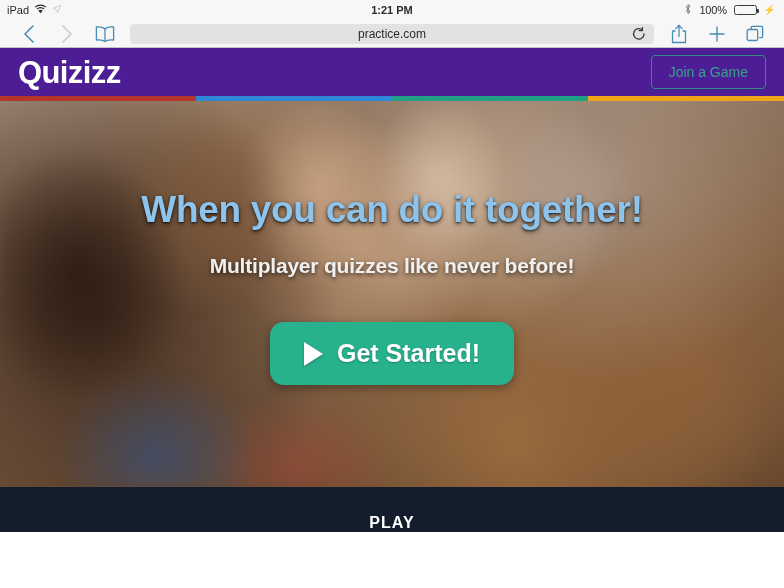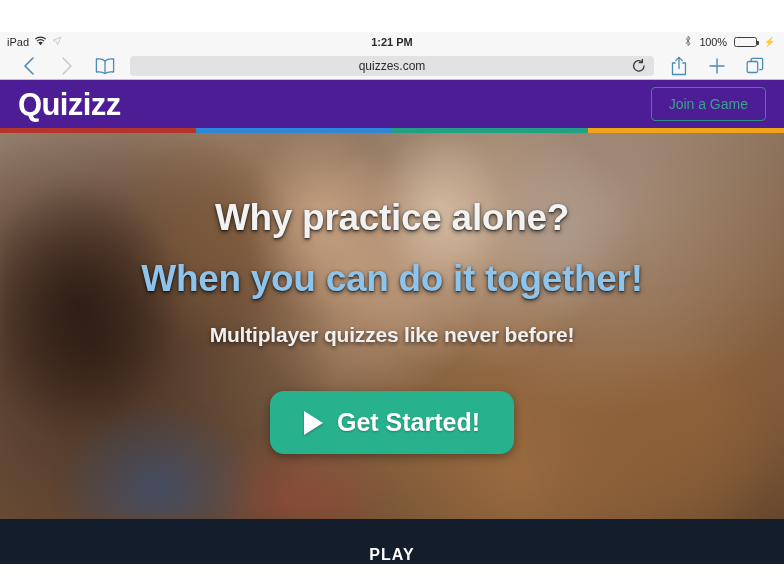--- a/index.html
+++ b/index.html
@@ -2,21 +2,21 @@
 <html><head>
 <meta charset="utf-8">
 <style>
   * { box-sizing: border-box; margin: 0; padding: 0; }
   html, body {
     width: 784px; height: 588px;
     overflow: hidden;
     font-family: "Liberation Sans", sans-serif;
     background: #ffffff;
   }
-  #screen { position: relative; width: 784px; height: 532px; overflow: hidden; margin-top: 32px; }
+  #screen { position: relative; width: 784px; height: 532px; overflow: hidden; }
 
   
   .statusbar {
     height: 20px; width: 100%;
     background: #f7f7f7;
     display: flex; align-items: center;
     font-size: 11px; color: #2a2a2a;
     position: relative;
   }
   .sb-left { display: flex; align-items: center; gap: 5px; padding-left: 7px; }
@@ -264,21 +264,21 @@
           <path d="M2 2 L10 10 L2 18" fill="none" stroke="currentColor" stroke-width="1.6" stroke-linecap="round" stroke-linejoin="round"></path>
         </svg>
     </div>
     <div class="tb-btn">
       <svg width="20" height="18" viewBox="0 0 20 18">
         <path d="M10 4 C8 2 4 1.6 1.4 2 L1.4 15 C4 14.6 8 15 10 16.6 C12 15 16 14.6 18.6 15 L18.6 2 C16 1.6 12 2 10 4 Z" fill="none" stroke="currentColor" stroke-width="1.3" stroke-linejoin="round"></path>
         <path d="M10 4 L10 16.6" fill="none" stroke="currentColor" stroke-width="1.3"></path>
       </svg>
     </div>
     <div class="urlbar">
-      <span class="url-text" title="Search or enter website name">quizzes.com</span>
+      <span class="url-text" title="Search or enter website name">practice.com</span>
       <span class="reload">
         <svg width="14" height="15" viewBox="0 0 14 15">
           <path d="M12 7.4 a5.2 5.2 0 1 1 -1.7 -3.9" fill="none" stroke="currentColor" stroke-width="1.3" stroke-linecap="round"></path>
           <path d="M10.4 0.8 L10.4 4 L7.3 4" fill="none" stroke="currentColor" stroke-width="1.3" stroke-linecap="round" stroke-linejoin="round"></path>
         </svg>
       </span>
     </div>
     <div class="tb-btn">
       <svg width="16" height="20" viewBox="0 0 16 20">
         <path d="M4.5 7 L1.5 7 L1.5 18.5 L14.5 18.5 L14.5 7 L11.5 7" fill="none" stroke="currentColor" stroke-width="1.3" stroke-linejoin="round"></path>
@@ -306,21 +306,20 @@
 
   <div class="stripe">
     <i style="width:25%;background:#b5342c"></i>
     <i style="width:25%;background:#2f87d8"></i>
     <i style="width:25%;background:#22a085"></i>
     <i style="width:25%;background:#f0a517"></i>
   </div>
 
   <div class="hero">
     <div class="hero-inner">
-      <div class="h-line1">Why practice alone?</div>
       <div class="h-line2">When you can do it together!</div>
       <div class="h-sub">Multiplayer quizzes like never before!</div>
       <button class="cta">
         <span class="play-tri"></span>
         <span>Get Started!</span>
       </button>
     </div>
   </div>
 
   <div class="features">

